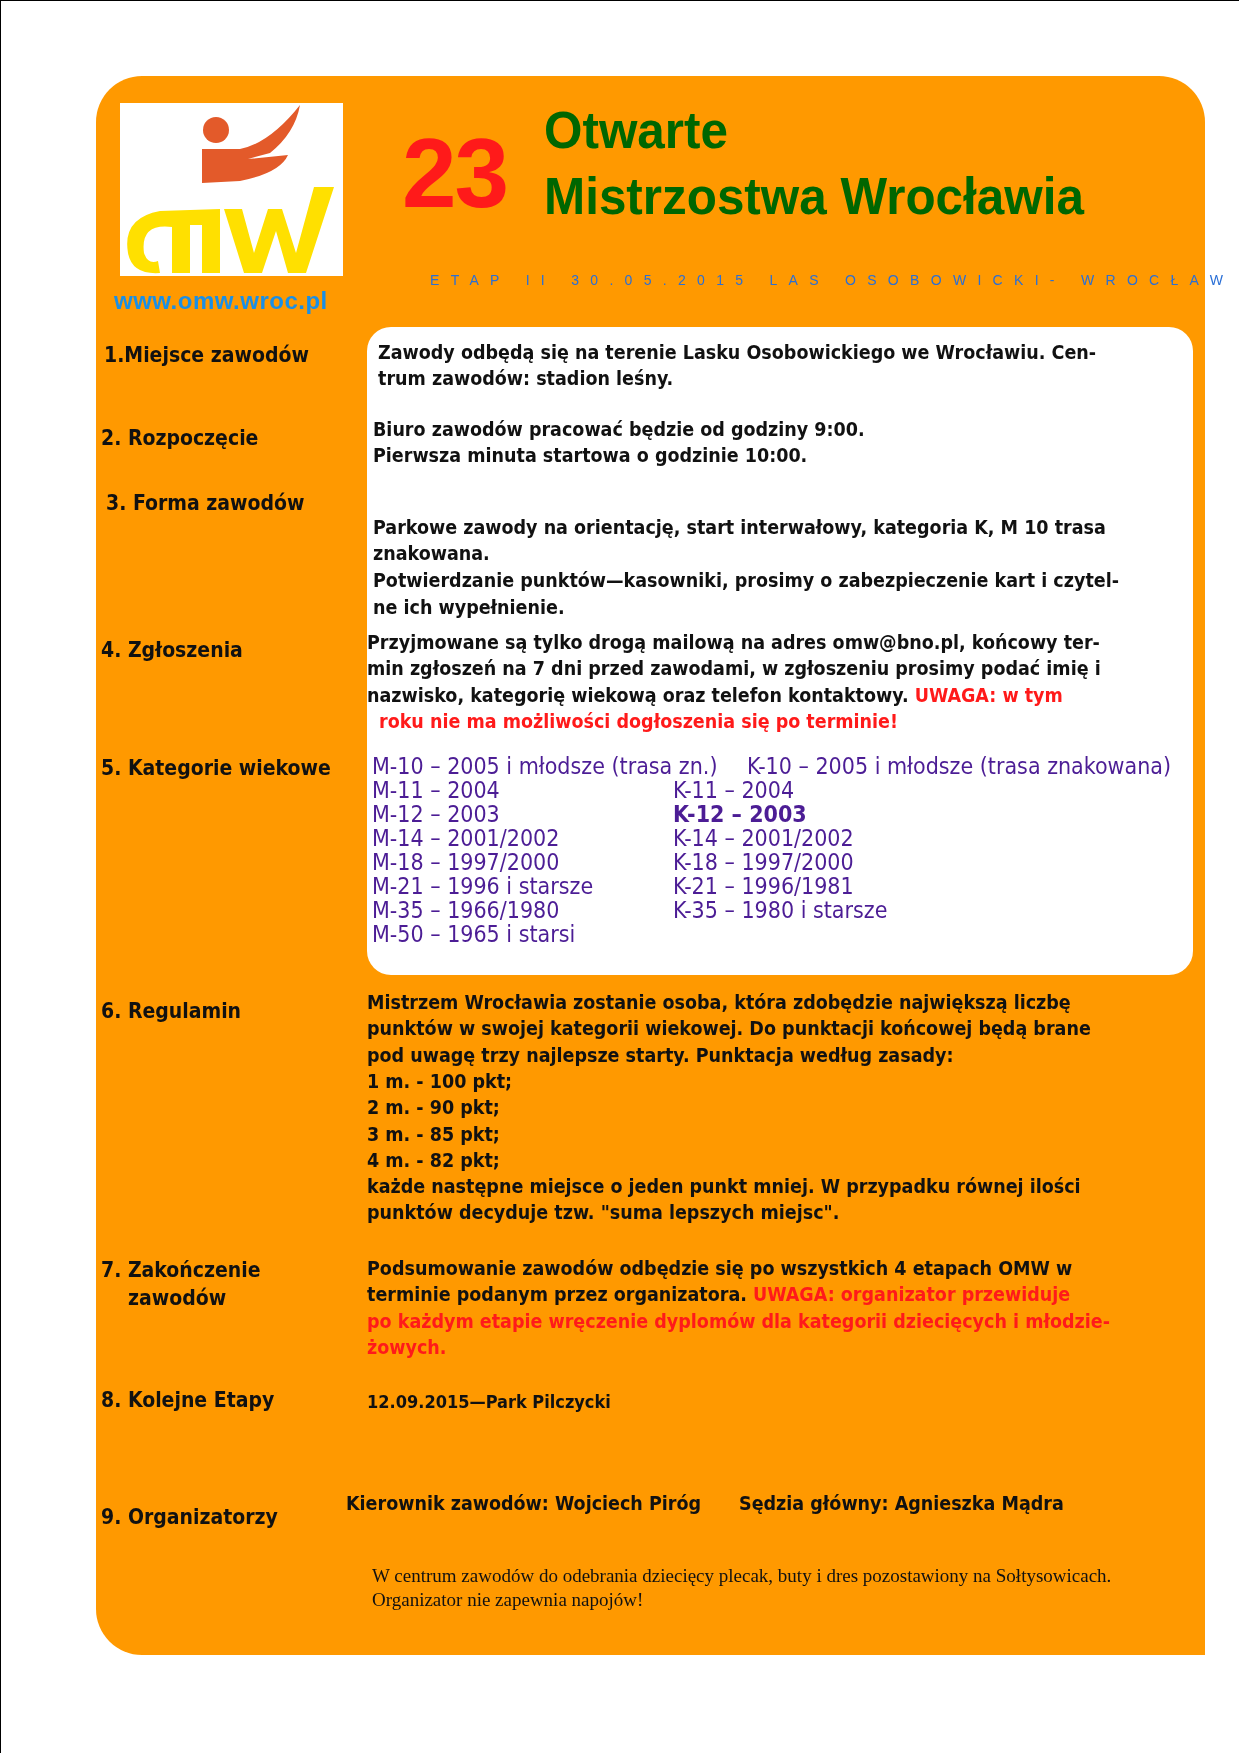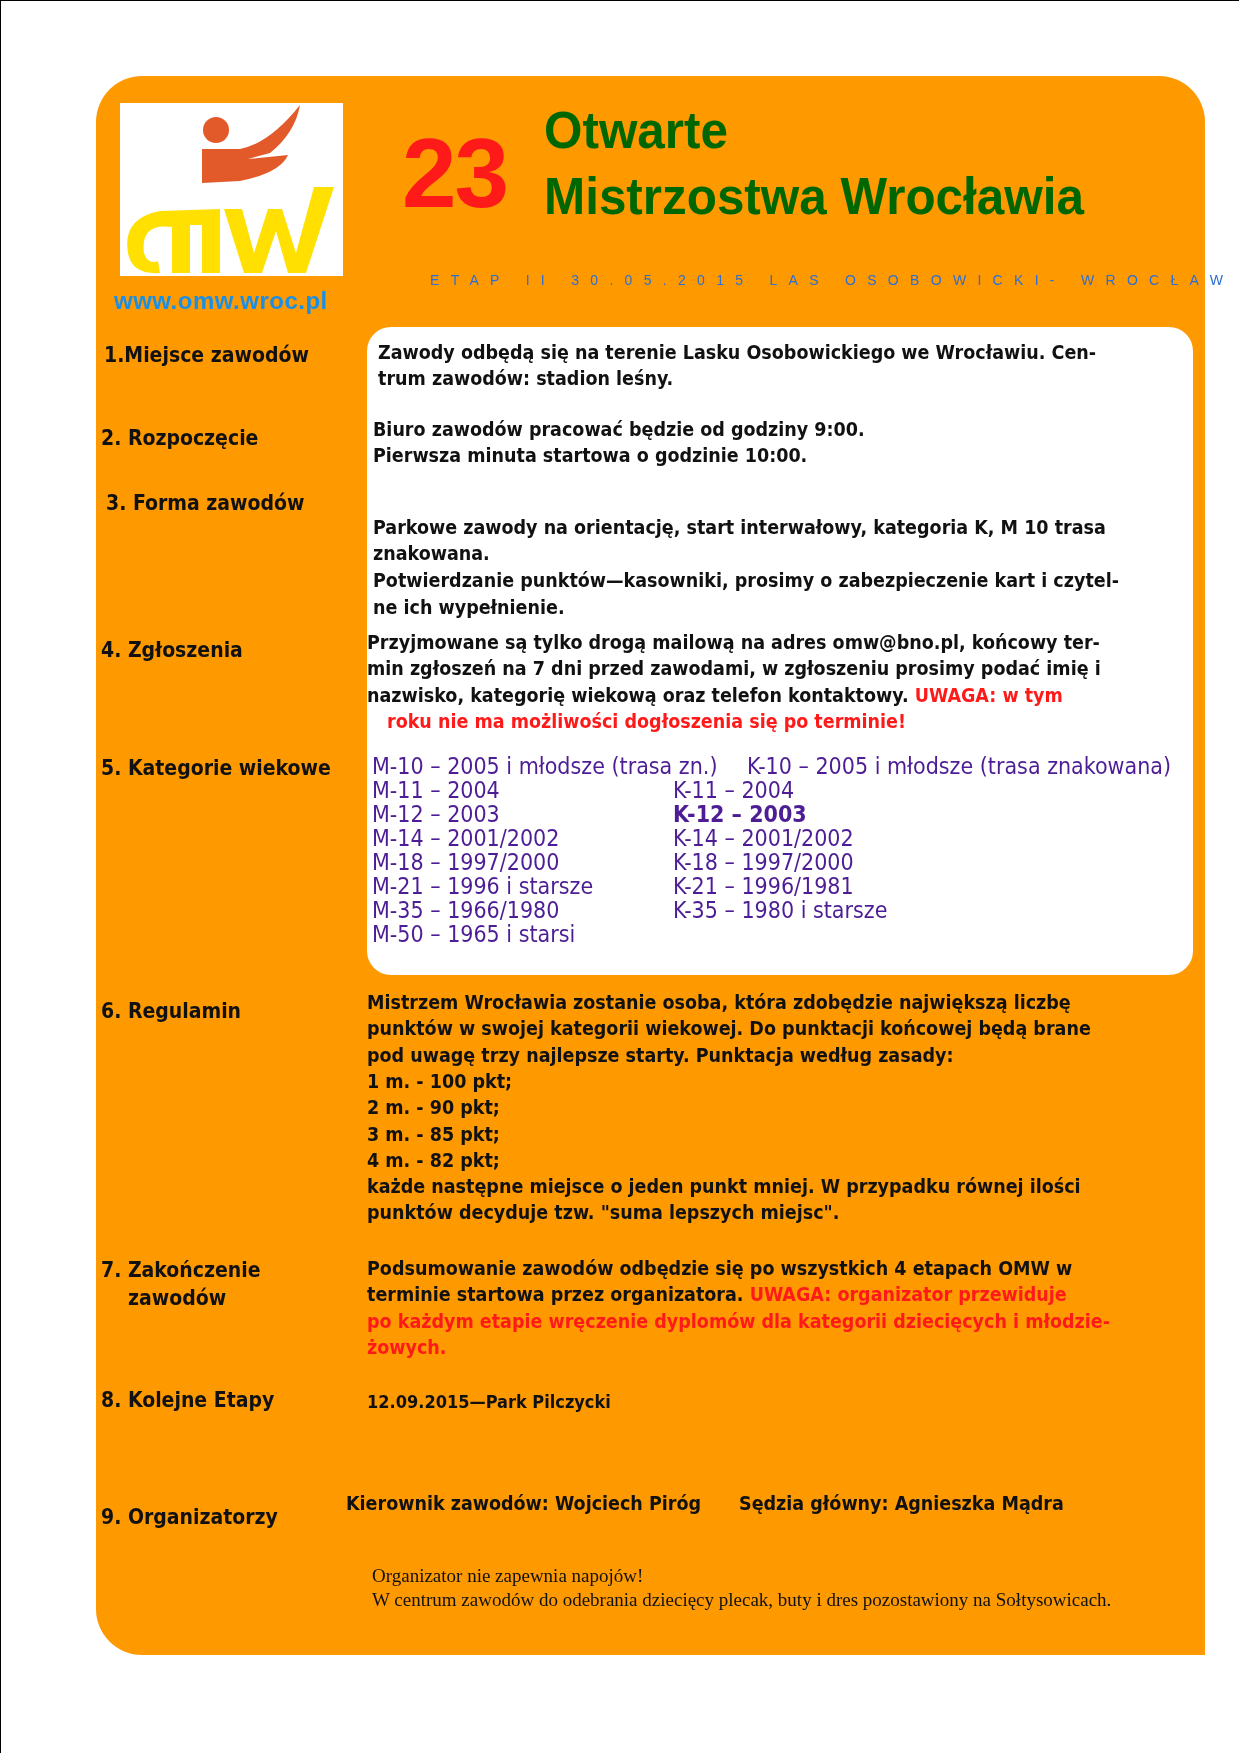--- a/index.html
+++ b/index.html
@@ -60,21 +60,21 @@
 <div class="lbl" style="left:106px;top:490px;">3. Forma zawodów</div>
 <div class="txt" style="left:373px;top:515px;">Parkowe zawody na orientację, start interwałowy, kategoria K, M 10 trasa</div>
 <div class="txt" style="left:373px;top:541px;">znakowana.</div>
 <div class="txt" style="left:373px;top:568px;">Potwierdzanie punktów—kasowniki, prosimy o zabezpieczenie kart i czytel-</div>
 <div class="txt" style="left:373px;top:595px;">ne ich wypełnienie.</div>
 
 <div class="lbl" style="left:101px;top:637px;">4. Zgłoszenia</div>
 <div class="txt" style="left:367px;top:630px;">Przyjmowane są tylko drogą mailową na adres omw@bno.pl, końcowy ter-</div>
 <div class="txt" style="left:367px;top:656px;">min zgłoszeń na 7 dni przed zawodami, w zgłoszeniu prosimy podać imię i</div>
 <div class="txt" style="left:367px;top:683px;"><span>nazwisko, kategorię wiekową oraz telefon kontaktowy. </span><span class="red">UWAGA: w tym</span></div>
-<div class="txt red" style="left:387px;top:709px;">roku nie ma możliwości dogłoszenia się po terminie!</div>
+<div class="txt red" style="left:367px;top:709px;padding-left:12px;">roku nie ma możliwości dogłoszenia się po terminie!</div>
 
 <div class="lbl" style="left:101px;top:755px;">5. Kategorie wiekowe</div>
 <div id="men-list">
     <div class="cat" style="left: 372px; top: 754px;">M-10 – 2005 i młodsze (trasa zn.)</div>
     <div class="cat" style="left: 372px; top: 778px;">M-11 – 2004</div>
     <div class="cat" style="left: 372px; top: 802px;">M-12 – 2003</div>
     <div class="cat" style="left: 372px; top: 826px;">M-14 – 2001/2002</div>
     <div class="cat" style="left: 372px; top: 850px;">M-18 – 1997/2000</div>
     <div class="cat" style="left: 372px; top: 874px; text-align: center;">M-21 – 1996  i starsze</div>
     <div class="cat" style="left: 372px; top: 898px;">M-35 – 1966/1980</div>
@@ -99,27 +99,27 @@
     <div class="txt" style="left: 367px; top: 1095.2px;">2 m. - 90 pkt;</div>
     <div class="txt" style="left: 367px; top: 1121.5px;">3 m. - 85 pkt;</div>
     <div class="txt" style="left: 367px; top: 1147.8px;">4 m. - 82 pkt;</div>
     <div class="txt" style="left: 367px; top: 1174.1px;">każde następne miejsce o jeden punkt mniej. W przypadku równej ilości</div>
     <div class="txt" style="left: 367px; top: 1200.4px;">punktów decyduje tzw. "suma lepszych miejsc".</div>
   </div>
 
 <div class="lbl" style="left:101px;top:1257px;">7. Zakończenie</div>
 <div class="lbl" style="left:128px;top:1285px;">zawodów</div>
 <div class="txt" style="left:367px;top:1256px;"> Podsumowanie zawodów odbędzie się po wszystkich 4 etapach OMW w</div>
-<div class="txt" style="left:367px;top:1282px;"><span>terminie startowa przez organizatora. </span><span class="red">UWAGA: organizator przewiduje</span></div>
+<div class="txt" style="left:367px;top:1282px;"><span>terminie podanym przez organizatora. </span><span class="red">UWAGA: organizator przewiduje</span></div>
 <div class="txt red" style="left:367px;top:1309px;">po każdym etapie wręczenie dyplomów dla kategorii dziecięcych i młodzie-</div>
 <div class="txt red" style="left:367px;top:1335px;">żowych.</div>
 
 <div class="lbl" style="left:101px;top:1387px;">8. Kolejne Etapy</div>
 <div class="txt" style="left:367px;top:1389px;font-size:18px;">12.09.2015—Park Pilczycki</div>
 
 <div class="lbl" style="left:101px;top:1504px;">9. Organizatorzy</div>
 <div class="txt" style="left:346px;top:1491px;">Kierownik zawodów: Wojciech Piróg</div>
 <div class="txt" style="left:739px;top:1491px;">Sędzia główny: Agnieszka Mądra</div>
 
 <div class="foot">
+  <div>W centrum zawodów do odebrania dziecięcy plecak, buty i dres pozostawiony na Sołtysowicach.</div>
   <div> Organizator nie zapewnia napojów!</div>
-  <div>W centrum zawodów do odebrania dziecięcy plecak, buty i dres pozostawiony na Sołtysowicach.</div>
 </div>
 
 </body></html>

